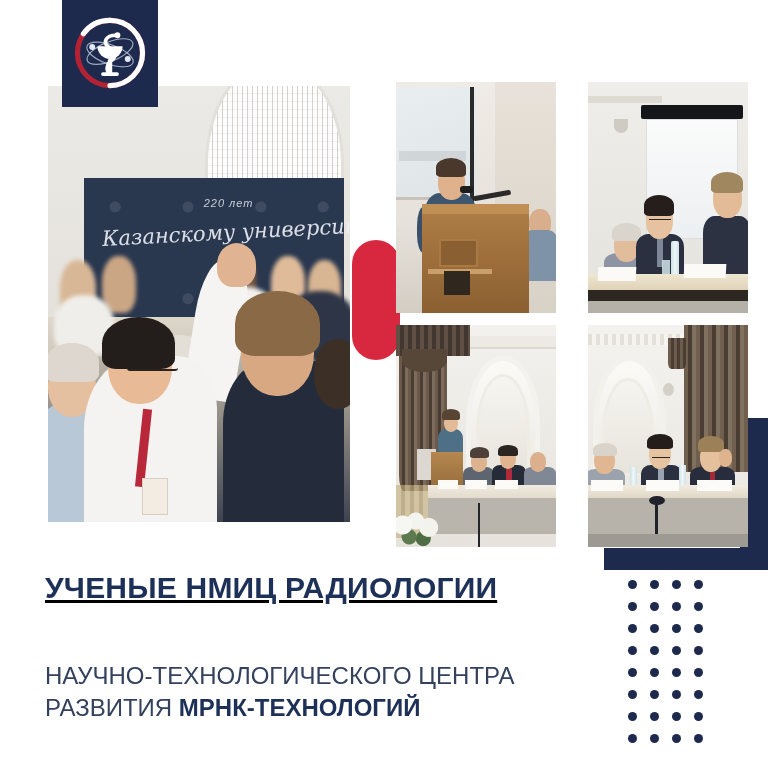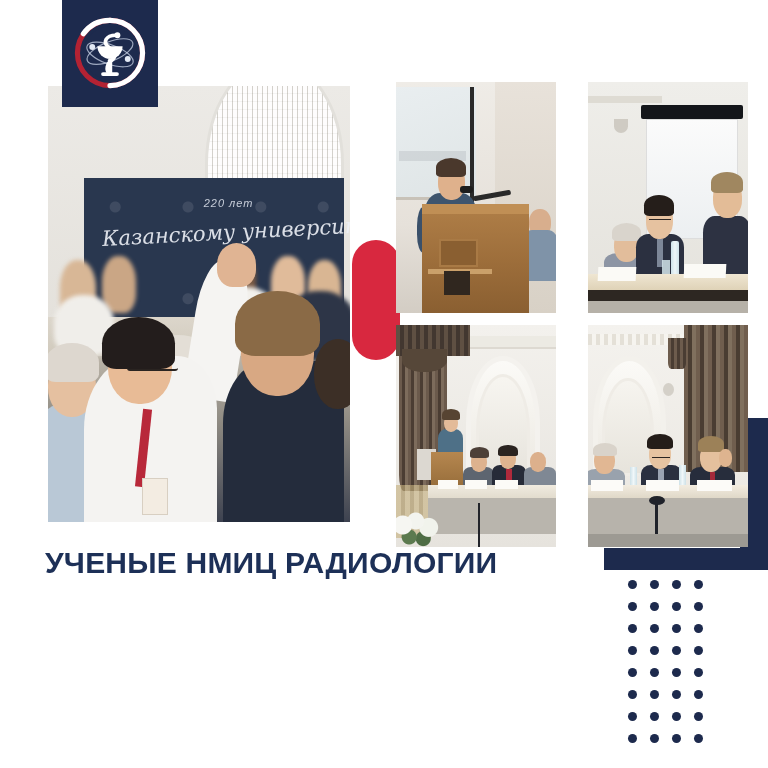--- a/index.html
+++ b/index.html
@@ -287,23 +287,24 @@
   .dot-grid i {
     display: block;
     width: 9px; height: 9px;
     border-radius: 50%;
     background: #1d2a4d;
   }
 
   
   .headline {
     position: absolute;
-    left: 45px; top: 545px;
+    left: 45px; top: 570px;
     width: 540px;
     z-index: 30;
+    text-decoration: underline;
   }
   .headline-line {
     font-family: "Liberation Sans", sans-serif;
     font-weight: bold;
     font-size: 30px;
     line-height: 36px;
     letter-spacing: 0.2px;
     color: #1d3057;
     white-space: nowrap;
   }
@@ -546,14 +547,18 @@
     <i></i>
       <i></i>
       <i></i>
       <i></i>
   </div>
 
   <div class="headline">
     <div class="headline-line">УЧЕНЫЕ НМИЦ РАДИОЛОГИИ</div>
   </div>
 
+  <div class="subhead">
+    <div class="subhead-line">НАУЧНО-ТЕХНОЛОГИЧЕСКОГО ЦЕНТРА</div>
+    <div class="subhead-line"><span>РАЗВИТИЯ </span><b>МРНК-ТЕХНОЛОГИЙ</b></div>
+  </div>
 
 </div>
 
 </body></html>

